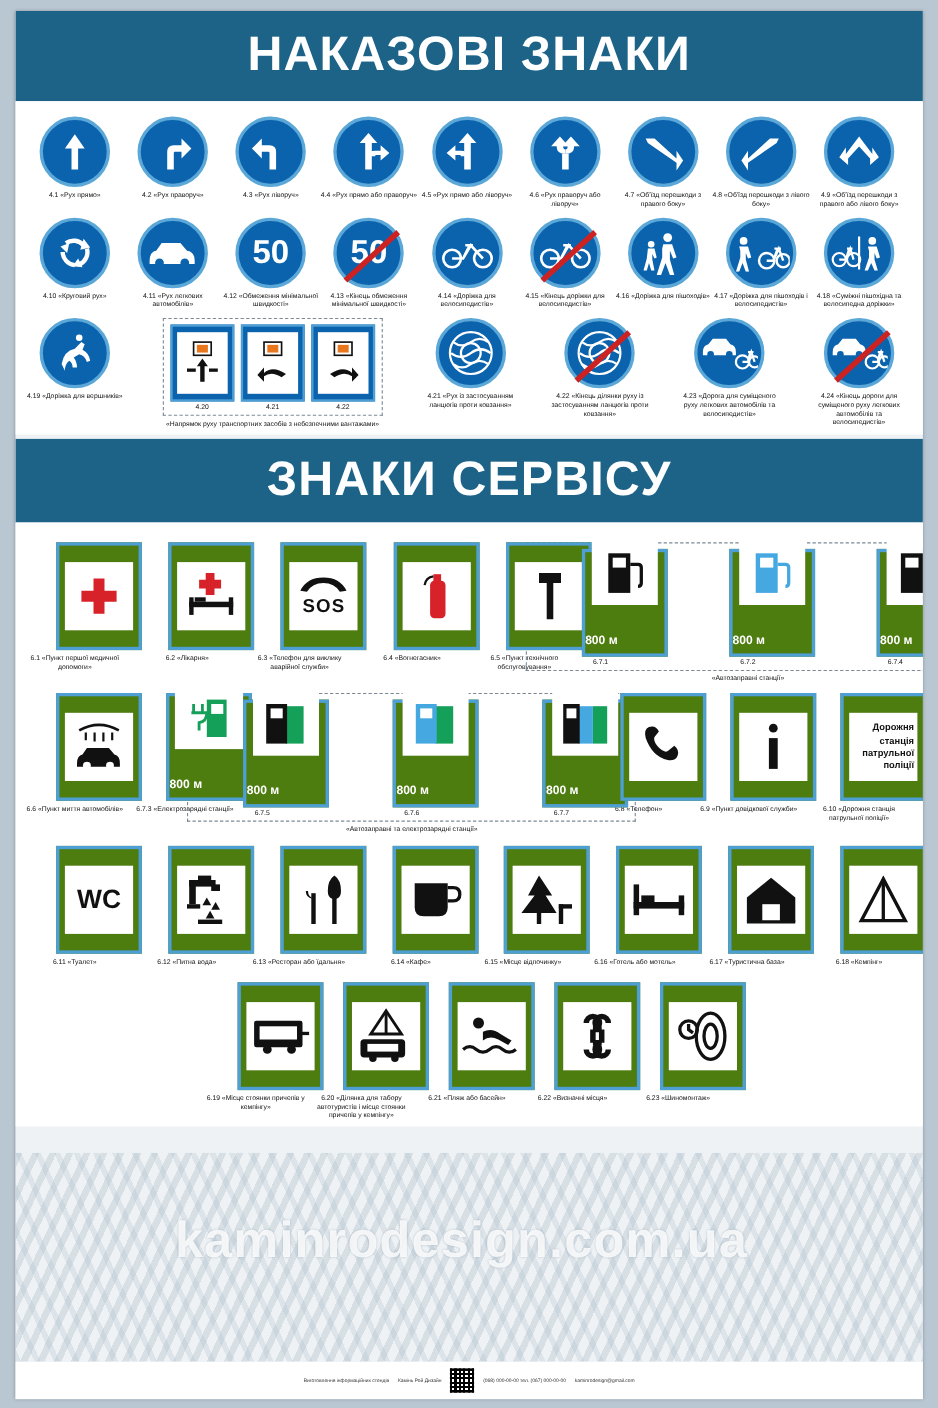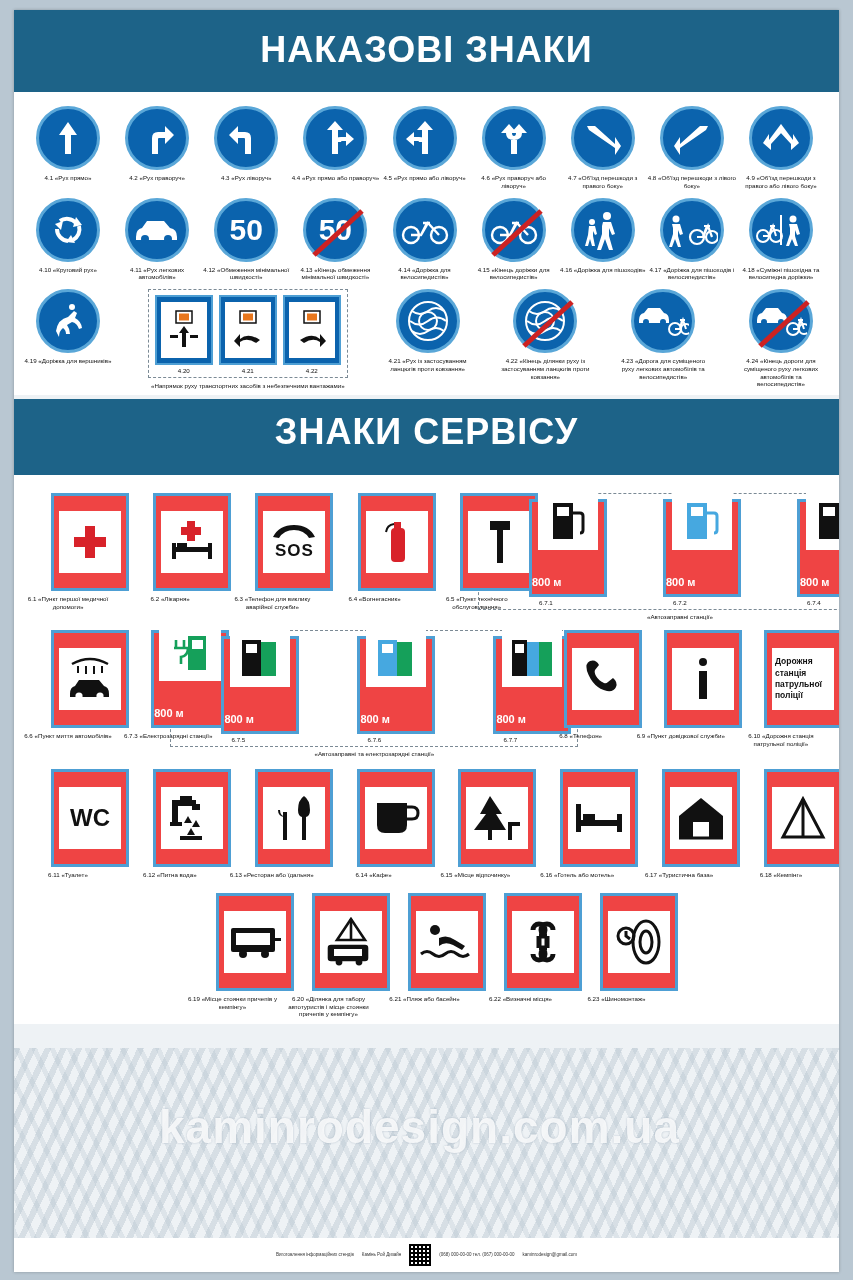--- a/index.html
+++ b/index.html
@@ -19,21 +19,21 @@
   }
   
   .banner {
     background: #1d6388;
     color: #fff;
     text-align: center;
     font-weight: bold;
     letter-spacing: 1px;
     padding: 12px 0 14px 0;
   }
-  .banner .title { font-size: 36px; }
+  .banner .title { font-size: 44px; }
   #banner-mandatory { height: 82px; display:flex; align-items:center; justify-content:center;}
   #banner-service  { height: 76px; display:flex; align-items:flex-start; justify-content:center; margin-top: 4px;}
 
   
   .section { background:#fff; padding: 10px 8px 6px 4px; }
   .row {
     display: flex;
     justify-content: space-between;
     align-items: flex-start;
     padding: 4px 6px 0 6px;
@@ -61,21 +61,21 @@
     border: 3px solid #5aa7d8;
     position: relative;
     display:flex; align-items:center; justify-content:center;
     color:#fff;
   }
   .sign-round svg { display:block; }
 
   
   .sign-sq {
     width: 78px; height: 98px;
-    background: #ef4444;
+    background: #4d7c0f;
     border: 3px solid #4e9fd4;
     display:flex; align-items:center; justify-content:center;
     position: relative;
     margin-left: 44px;
   }
   .sign-sq .white {
     background:#fff;
     width: 62px; height: 62px;
     display:flex; align-items:center; justify-content:center;
   }
@@ -684,21 +684,21 @@
                 <rect x="6" y="15" width="8" height="28" fill="#111"></rect>
             </svg>
           </div>
         </div>
         <div class="cap">6.9 «Пункт довідкової служби»</div>
       </div>
 
       <div class="cell">
         <div class="sign-sq">
           <div class="white">
-            <div style="font-size:8.5px;font-weight:bold;color:#111;text-align:left;line-height:1.35;padding:0 3px">Дорожня станція патрульної поліції</div>
+            <div style="font-size:8.5px;font-weight:bold;color:#111;text-align:right;line-height:1.35;padding:0 3px">Дорожня станція патрульної поліції</div>
           </div>
         </div>
         <div class="cap">6.10 «Дорожня станція патрульної поліції»</div>
       </div>
     </div>
 
     <div class="row" style="padding-top:12px">
 
       <div class="cell">
         <div class="sign-sq">

